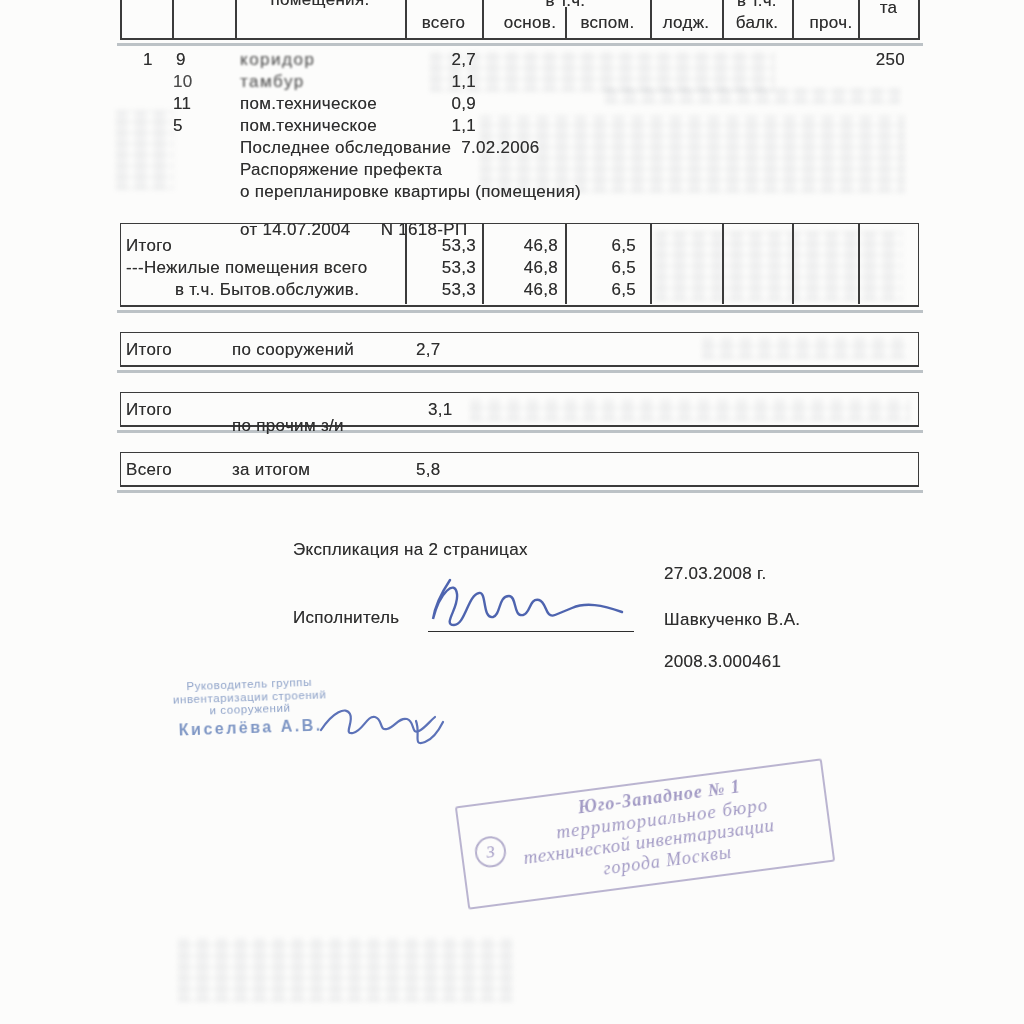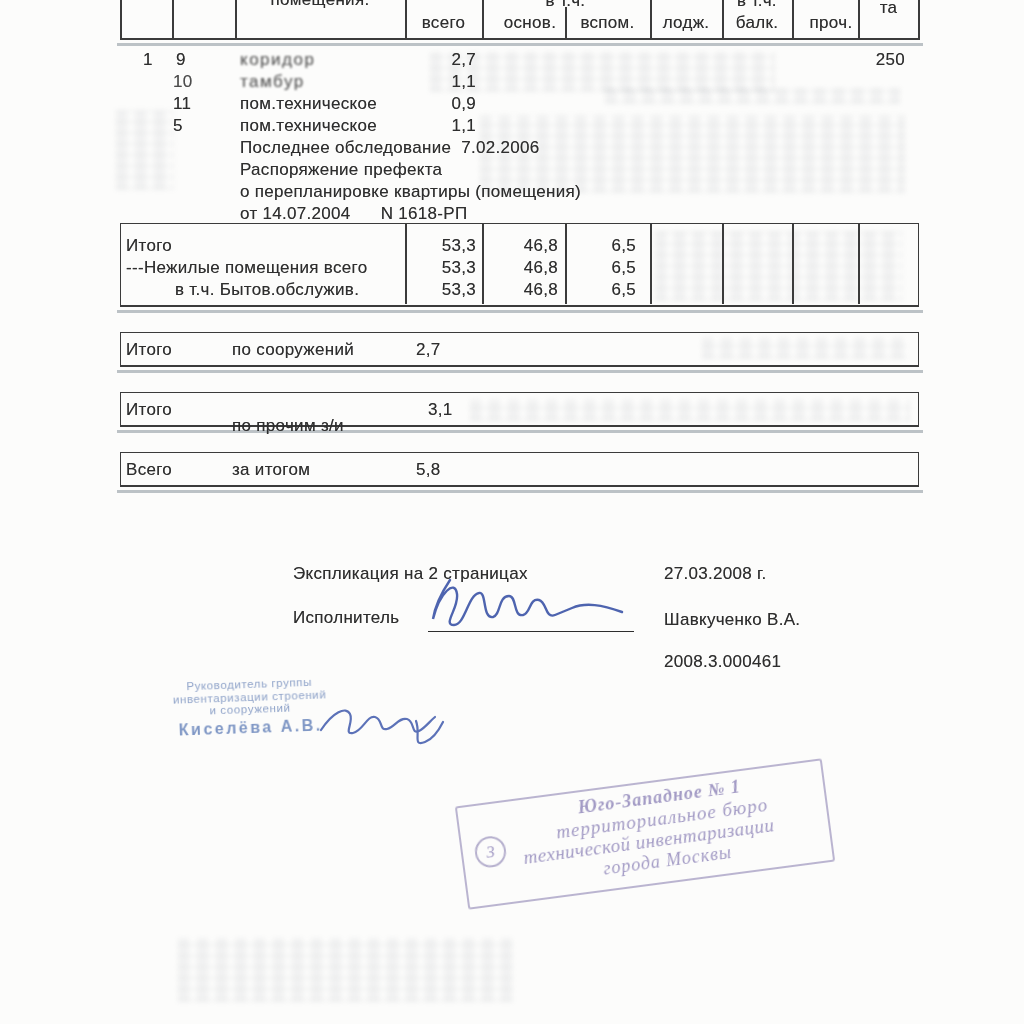--- a/index.html
+++ b/index.html
@@ -92,21 +92,21 @@
     </div>
     <div>
       <span class="t" style="left:173px;top:116px;">5</span>
       <span class="t" style="left:240px;top:116px;">пом.техническое</span>
       <span class="t r" style="left:405px;top:116px;width:71px;">1,1</span>
     </div>
 
     <span class="t" style="left:240px;top:138px;">Последнее обследование  7.02.2006</span>
     <span class="t" style="left:240px;top:160px;">Распоряжение префекта</span>
     <span class="t" style="left:240px;top:182px;">о перепланировке квартиры (помещения)</span>
-    <span class="t" style="left:240px;top:204px;">от 14.07.2004      N 1618-РП</span>
+    <span class="t" style="left:240px;top:220px;">от 14.07.2004      N 1618-РП</span>
   </div>
 
   <div>
     <div class="obox" style="top:223px;height:81px;border-bottom-width:2.6px;"></div>
     <div class="gline" style="left:117px;top:310px;width:806px;"></div>
     <div class="vline" style="left:405px;top:224px;height:80px;"></div>
     <div class="vline" style="left:482px;top:224px;height:80px;"></div>
     <div class="vline" style="left:565px;top:224px;height:80px;"></div>
     <div class="vline" style="left:650px;top:224px;height:80px;"></div>
     <div class="vline" style="left:722px;top:224px;height:80px;"></div>
@@ -151,21 +151,21 @@
 
   <div>
     <div class="obox" style="top:452px;height:32px;border-bottom-width:2.4px;"></div>
     <div class="gline" style="left:117px;top:490px;width:806px;"></div>
     <span class="t" style="left:126px;top:460px;">Всего</span>
     <span class="t" style="left:232px;top:460px;">за итогом</span>
     <span class="t" style="left:416px;top:460px;">5,8</span>
   </div>
 
   <div>
-    <span class="t" style="left:293px;top:564px;">Экспликация на 2 страницах</span>
+    <span class="t" style="left:293px;top:540px;">Экспликация на 2 страницах</span>
     <span class="t" style="left:664px;top:564px;">27.03.2008 г.</span>
     <span class="t" style="left:293px;top:608px;">Исполнитель</span>
     <div class="uline" style="left:428px;top:631px;width:206px;"></div>
     <span class="t" style="left:664px;top:610px;">Шавкученко В.А.</span>
     <span class="t" style="left:664px;top:652px;">2008.3.000461</span>
 
     <svg class="sig" style="left:420px;top:574px;" width="230" height="62" viewBox="0 0 230 62">
       <path d="M30 6 C22 18 15 32 13 45 C20 18 35 5 37 20 C39 34 22 51 34 51 C45 51 48 21 59 19
                C67 17 62 45 73 43 C81 41 78 22 89 22 C97 22 93 43 103 41 C111 39 109 24 119 26
                C127 28 125 45 135 41 L152 34 C166 28 182 31 202 38" fill="none" stroke="#3f57a8" stroke-width="2.4" stroke-linecap="round" opacity=".92"></path>

